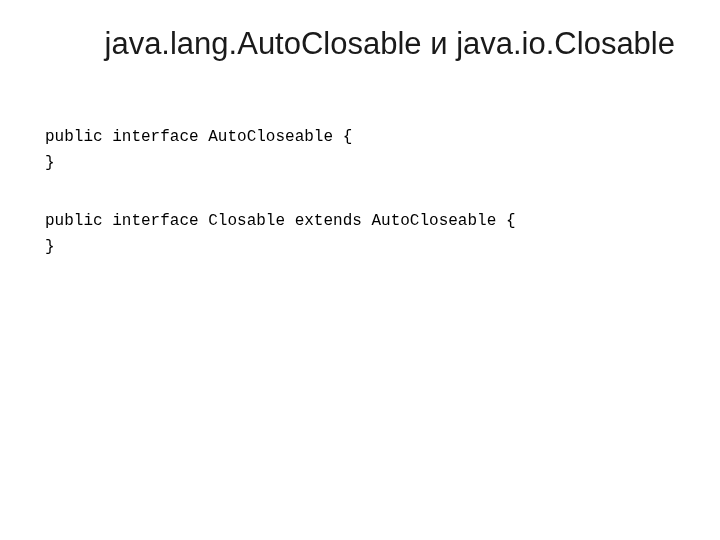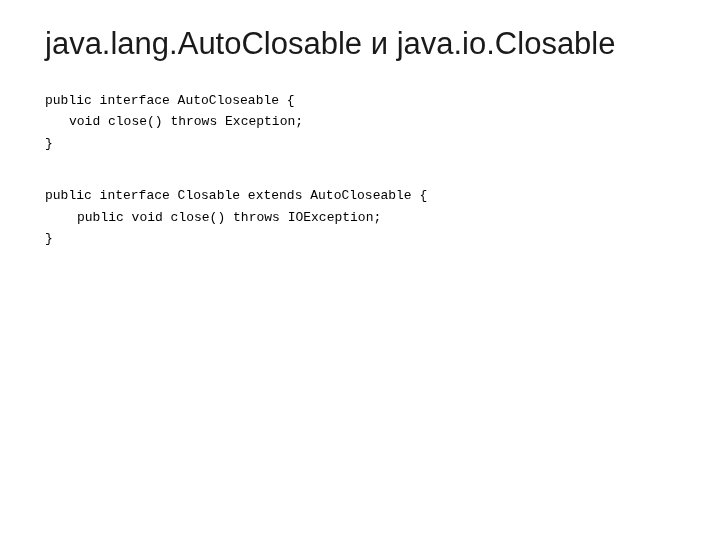--- a/index.html
+++ b/index.html
@@ -11,28 +11,28 @@
       width: 720px;
       height: 540px;
       background: #ffffff;
       font-family: Arial, Helvetica, sans-serif;
       color: #000000;
       padding: 25px 45px;
     }
     .title {
       font-size: 31px;
       font-weight: 400;
-      text-align: left;
+      text-align: right;
       line-height: 1.25;
-      margin-bottom: 26px;
+      margin-bottom: 60px;
       color: #1a1a1a;
     }
     .code-block {
       font-family: "Courier New", Courier, monospace;
-      font-size: 13px;
+      font-size: 16px;
       line-height: 1.65;
       color: #000000;
     }
     .code-line {
       white-space: pre;
     }
     .indent-1 {
       padding-left: 24px;
     }
     .indent-1b {
@@ -42,19 +42,17 @@
       height: 31px;
     }
   </style>
 </head>
 <body>
 
 <h1 class="title">java.lang.AutoClosable и java.io.Closable</h1>
 
 <div class="code-block">
   <div class="code-line">public interface AutoCloseable {</div>
-  <div class="code-line indent-1">void close() throws Exception;</div>
   <div class="code-line">}</div>
   <div class="blank-line"></div>
   <div class="code-line">public interface Closable extends AutoCloseable {</div>
-  <div class="code-line indent-1b">public void close() throws IOException;</div>
   <div class="code-line">}</div>
 </div>
 
 </body></html>

